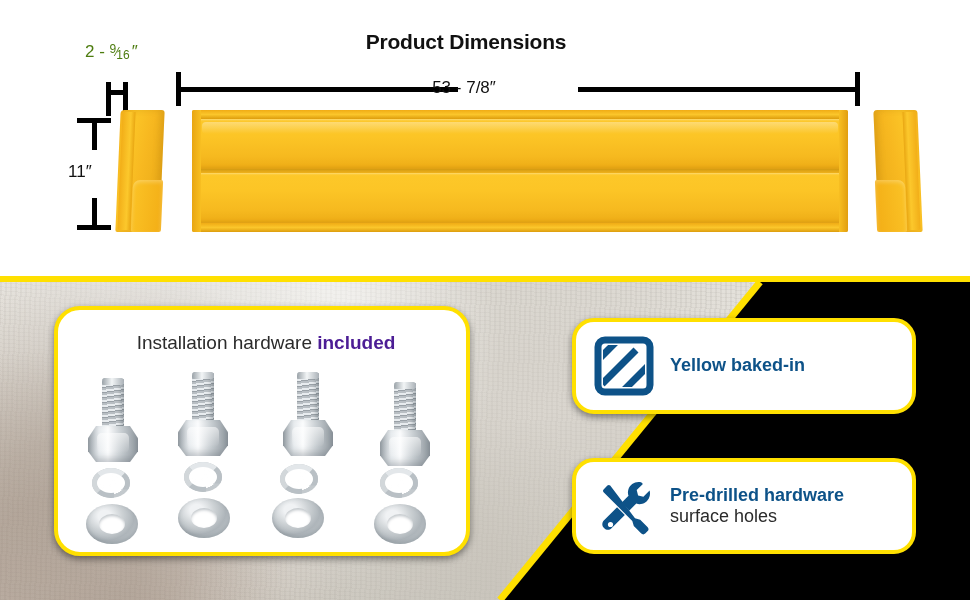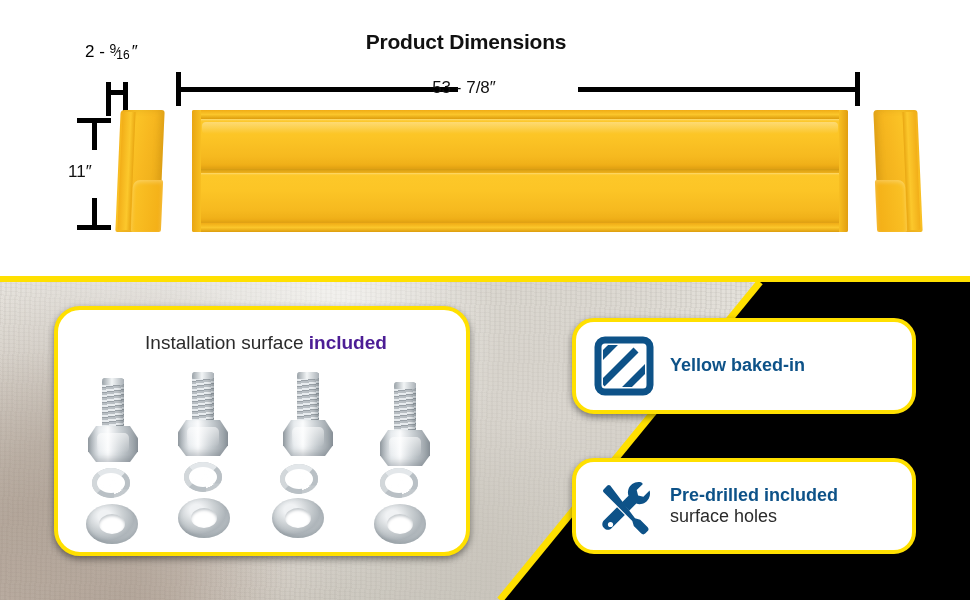--- a/index.html
+++ b/index.html
@@ -17,21 +17,21 @@
     background: #ffffff;
   }
   #product-title {
     position: absolute; left: 0; top: 30px; width: 932px;
     text-align: center; font-size: 21px; font-weight: bold;
     color: #111111; letter-spacing: -0.2px;
   }
   
   #width-label {
     position: absolute; left: 85px; top: 42px;
-    font-size: 17px; color: #000000; white-space: nowrap;
+    font-size: 17px; color: #4d7c0f; white-space: nowrap;
   }
   #width-label .frac {
     display: inline-block; position: relative; top: -1px;
     font-size: 12px; line-height: 1;
   }
   #width-label .frac .num { position: relative; top: -3px; }
   #width-label .frac .den { position: relative; top: 3px; left: -2px; }
   
   #width-bracket {
     position: absolute; left: 106px; top: 82px; width: 22px; height: 34px;
@@ -312,21 +312,21 @@
 
   <div id="bottom-section">
     <div id="concrete"></div>
     <svg id="diag-line" viewBox="0 0 970 318" preserveAspectRatio="none">
       <polyline points="760,0 500,318" fill="none" stroke="#ffe000" stroke-width="7"></polyline>
     </svg>
   </div>
 
   <div class="card" id="hardware-card">
     <div id="hardware-heading">
-      <span>Installation surface </span><b>included</b>
+      <span>Installation hardware </span><b>included</b>
     </div>
     <div id="hardware-art">
       <div class="bolt" style="left:8px;  top:6px;">
           <div class="shank"></div>
           <div class="head"></div>
         </div>
       <div class="bolt" style="left:98px; top:0px;">
           <div class="shank"></div>
           <div class="head"></div>
         </div>
@@ -376,18 +376,18 @@
   <div class="card feature-card" id="feature-card-1">
     <span class="feature-icon">
       <svg viewBox="0 0 60 60" width="60" height="60" fill="#0d5288">
         <path d="M47.5 6.5c-5.6-1.6-11.6 1.6-13.2 7.2-.6 2.1-.5 4.2.2 6.1L9.8 44.6c-2 2-2 5.2 0 7.2l.5.5c2 2 5.2 2 7.2 0l24.8-24.7c1.9.7 4 .8 6.1.2 5.6-1.6 8.8-7.6 7.2-13.2l-6.2 6.2-5.3-1.4-1.4-5.3 6.2-6.2-1.4-1.4z"></path>
         <path d="M12.6 8.8 8.8 12.6c-1.2 1.2-1.2 3.2 0 4.4l28.5 28.5 1.6 5.6 7.8 7.8c1.5 1.5 3.9 1.5 5.4 0l2.5-2.5c1.5-1.5 1.5-3.9 0-5.4l-7.8-7.8-5.6-1.6L12.6 8.8z" fill="#fff"></path>
         <path d="M13.4 9.6 9.6 13.4c-.8.8-.8 2 0 2.8l28.7 28.7 1.5 5.2 7.5 7.5c1.1 1.1 2.8 1.1 3.9 0l2.5-2.5c1.1-1.1 1.1-2.8 0-3.9l-7.5-7.5-5.2-1.5L16.2 9.6c-.8-.8-2-.8-2.8 0z"></path>
         <circle cx="16.5" cy="48.5" r="2.6" fill="#fff"></circle>
       </svg>
     </span>
     <span class="feature-text">
-      <div class="l1">Pre-drilled included</div>
+      <div class="l1">Pre-drilled hardware</div>
       <div class="l2 plain">surface holes</div>
     </span>
   </div>
 
 </div>
 
 </body></html>

